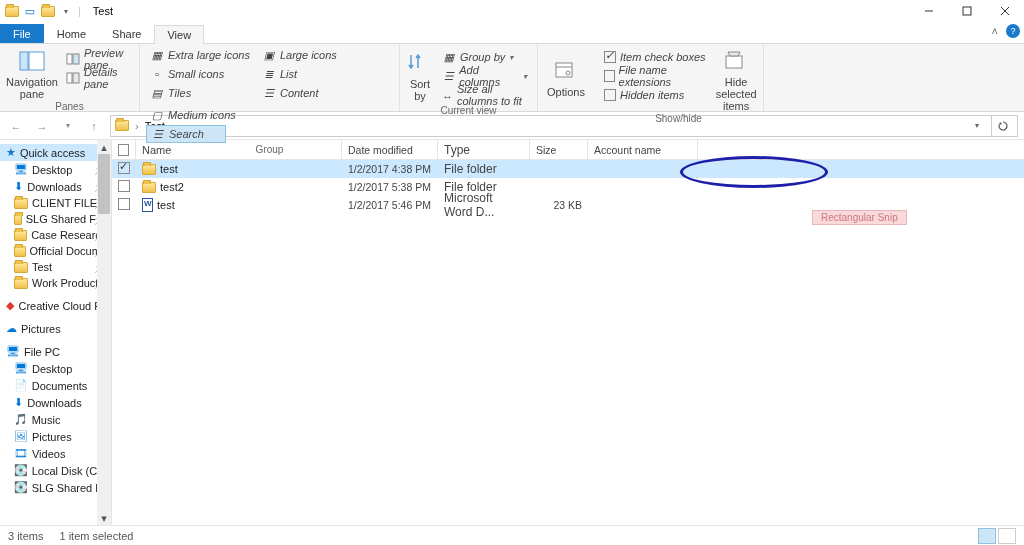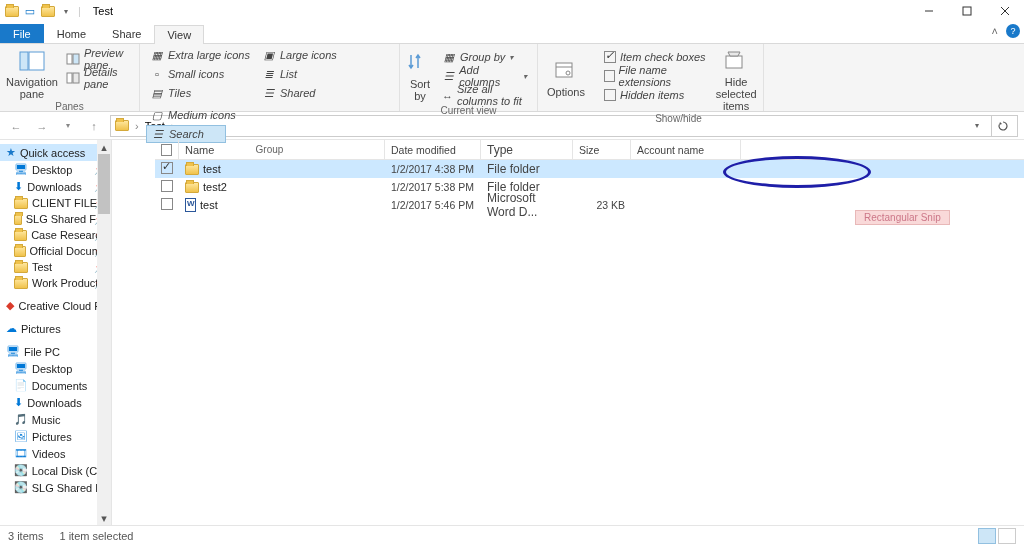--- a/index.html
+++ b/index.html
@@ -46,21 +46,21 @@
 .main { display:flex; height:calc(545px - 22px - 22px - 68px - 28px - 20px); }
 .navpane { width:112px; border-right:1px solid #e5e5e5; overflow:hidden; padding-top:4px; position:relative; }
 .navitem { display:flex; align-items:center; gap:4px; padding:2px 4px 2px 14px; color:#222; white-space:nowrap; }
 .navitem.top { padding-left:6px; }
 .navitem.selected { background:#cce8ff; }
 .pin { position:absolute; right:4px; color:#666; font-size:10px; }
 .scroll-v { position:absolute; right:0; top:0; width:14px; height:100%; background:#f0f0f0; }
 .scroll-thumb { position:absolute; right:1px; top:14px; width:12px; height:60px; background:#c2c2c2; }
 .scroll-arrow { position:absolute; width:14px; height:14px; display:flex; align-items:center; justify-content:center; color:#555; background:#f0f0f0; }
 
-.listarea { flex:1; position:relative;margin-left:43px; }
+.listarea { flex:1; position:relative; }
 .colhdr { height:20px; border-bottom:1px solid #e5e5e5; display:flex; align-items:center; color:#444; }
 .colhdr > div { border-right:1px solid #e5e5e5; padding:0 6px; height:100%; display:flex; align-items:center; }
 .row { height:18px; display:flex; align-items:center; color:#222; }
 .row > div { padding:0 6px; }
 .row.selected { background:#cce8ff; }
 .row .chkcell { width:24px; text-align:center; }
 .c-name   { width:206px; display:flex; align-items:center; gap:4px; }
 .c-date   { width:96px;  color:#444; font-size:10.5px; }
 .c-type   { width:92px;  color:#444; font-size:12px; }
 .c-size   { width:58px;  color:#444; font-size:10.5px; text-align:right; }
@@ -185,21 +185,21 @@
         <div class="smallbtn">
             <span class="ico">▣</span>
             <span>Large icons</span>
           </div>
         <div class="smallbtn">
             <span class="ico">≣</span>
             <span>List</span>
           </div>
         <div class="smallbtn">
             <span class="ico">☰</span>
-            <span>Shared</span>
+            <span>Content</span>
           </div>
       </div>
       <div class="col">
         <div class="smallbtn">
             <span class="ico">▢</span>
             <span>Medium icons</span>
           </div>
         <div class="smallbtn active" style="width:80px">
             <span class="ico">☰</span>
             <span>Search</span>

